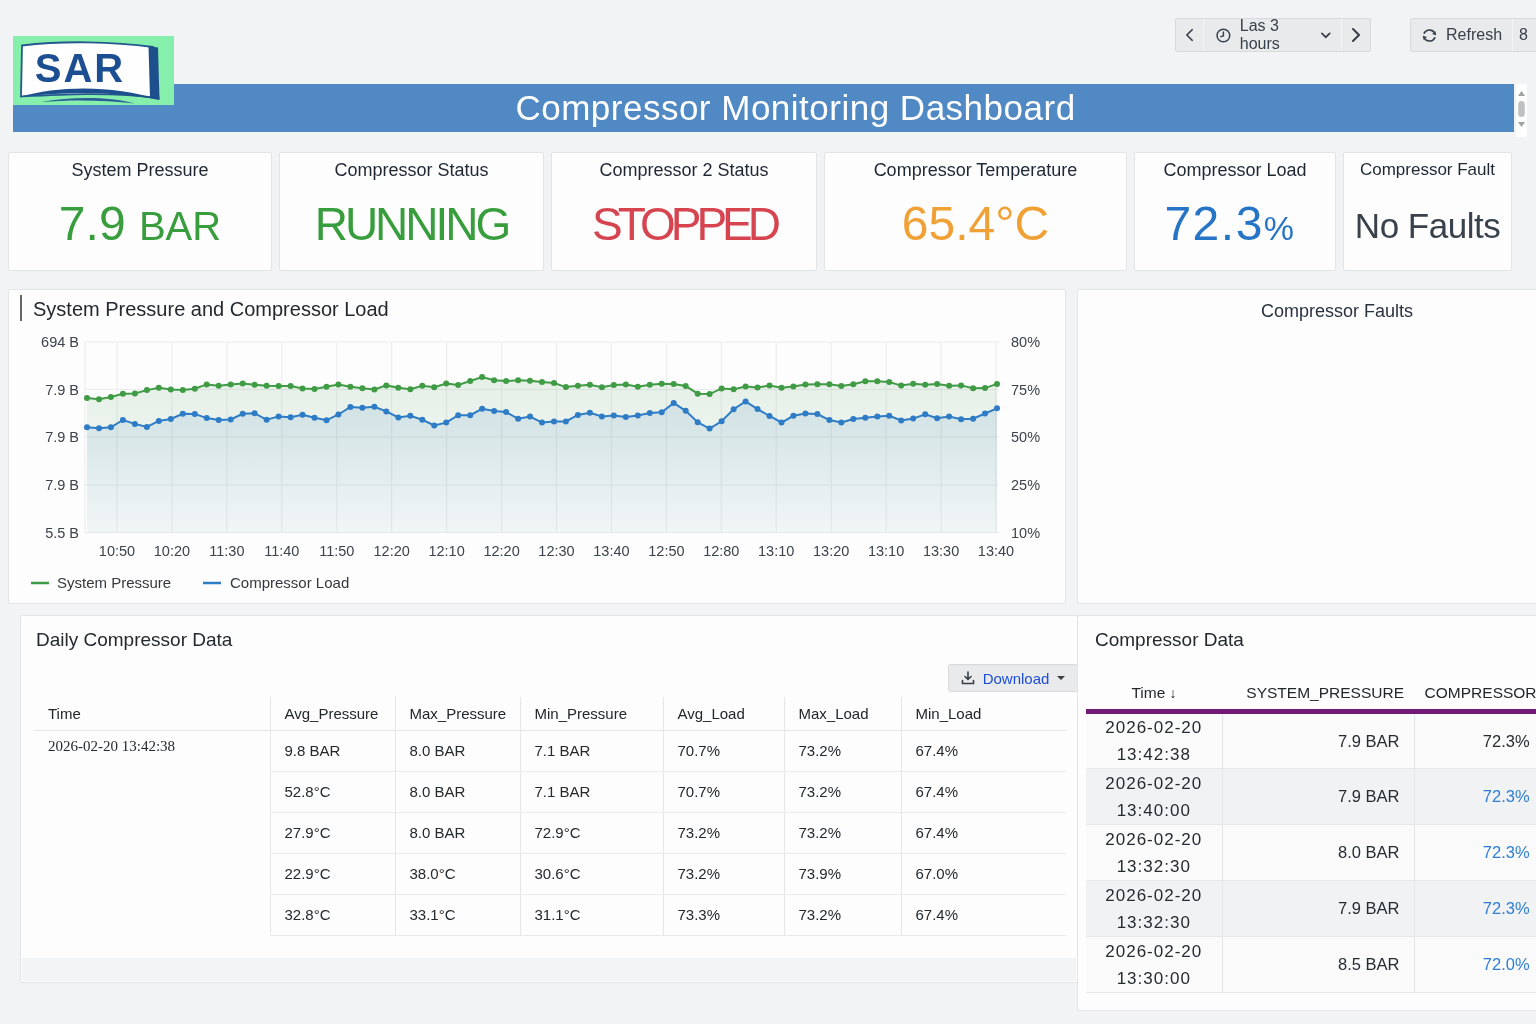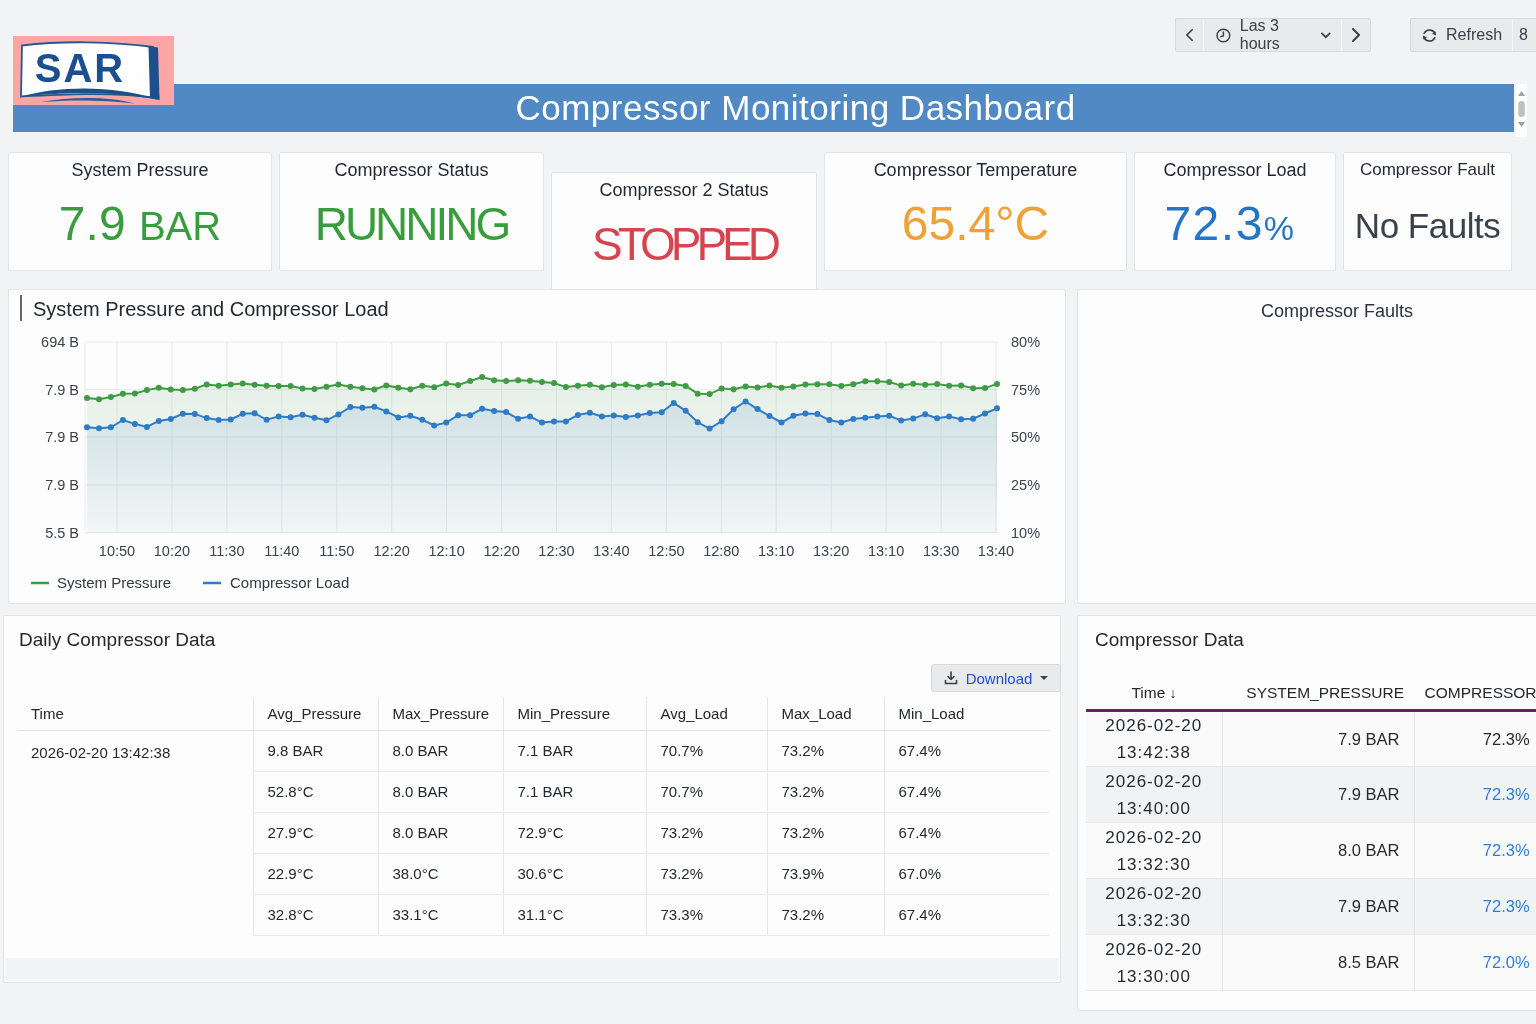--- a/index.html
+++ b/index.html
@@ -10,51 +10,51 @@
 .tbgroup { position:absolute; top:18px; height:34px; display:flex; align-items:stretch;
   background:#e9eaeb; border:1px solid #d8d9db; border-radius:2px; color:#39414c; font-size:16px; }
 .tbtn { display:flex; align-items:center; justify-content:center; padding:0 10px; border-right:1px solid #f4f5f5; }
 .tbtn:last-child { border-right:none; }
 
 #banner { position:absolute; left:13px; top:84px; width:1501px; height:48px; background:#5089c3; }
 #banner .t { text-align:center; padding-left:64px; font-size:35px; color:#ffffff; line-height:48px; font-weight:400; letter-spacing:0.5px; }
 
 #sbar { position:absolute; left:1516px; top:84px; width:11px; height:53px; background:#ffffff; }
 
-#logobox { position:absolute; left:13px; top:36px; width:161px; height:69px; background:#fca5a5; }
+#logobox { position:absolute; left:13px; top:36px; width:161px; height:69px; background:#86efac; }
 
 .stat { position:absolute; top:152px; height:119px; background:#fdfdfe; border:1px solid #e3e4e6; border-radius:2px; text-align:center; }
 .stat .ti { margin-top:7px; font-size:18px; font-weight:500; color:#1f2733; }
 .stat .val { margin-top:17px; font-size:48px; font-weight:500; line-height:52px; }
 .stat .unit { font-size:40px; }
 
 #chartp { left:8px; top:289px; width:1058px; height:315px; }
 #chartp .ti { position:absolute; left:24px; top:299px; font-size:20px; color:#23292f; top:8px; }
 #chartp .cursor { position:absolute; left:11px; top:5px; width:1.5px; height:26px; background:#666; }
 
 #faultsp { left:1077px; top:289px; width:520px; height:315px; }
 #faultsp .ti { text-align:center; margin-top:11px; font-size:18px; color:#2a3240; }
 
-#dailyp { left:3px; top:615px; width:1058px; height:368px; }
+#dailyp { left:20px; top:615px; width:1058px; height:368px; }
 #dailyp .ti { position:absolute; left:15px; top:13px; font-size:19px; color:#23292f; }
 #dailyp .foot { position:absolute; left:1px; bottom:1px; height:23px; right:1px; background:#f3f4f5; }
 #dlbtn { position:absolute; left:927px; top:48px; width:130px; height:28px; background:#e9eaeb; border:1px solid #d8d9db;
   border-radius:3px; display:flex; align-items:center; justify-content:center; gap:7px; font-size:15px; color:#1d4ed8; }
 table.grid { border-collapse:collapse; font-size:15px; color:#24292d; }
 
 #dtable { position:absolute; left:13px; top:81px; }
 #dtable th { font-weight:500; text-align:left; padding:8px 0 8px 14px; border-bottom:1px solid #e4e5e7; color:#22272c; }
 #dtable td { text-align:left; padding:11px 0 12px 14px; }
 #dtable td.b { border-bottom:1px solid #e9eaec; }
 #dtable .vsep { border-left:1px solid #e4e5e7; }
 
 #datap { left:1077px; top:615px; width:520px; height:396px; }
 #datap .ti { position:absolute; left:17px; top:13px; font-size:19px; color:#23292f; }
 #datatable { position:absolute; left:8px; top:63px; width:512px; border-collapse:collapse; font-size:16.5px; color:#262b31; }
-#datatable th { font-weight:500; padding:5px 10px 7px; border-bottom:3px solid #701a75; color:#22272c; font-size:15.5px; }
+#datatable th { font-weight:500; padding:5px 10px 7px; border-bottom:5px solid #701a75; color:#22272c; font-size:15.5px; }
 #datatable td { padding:0 14px; height:56px; }
 #datatable tr.r td { border-bottom:1px solid #e7e8ea; }
 #datatable .vsep { border-left:1px solid #e4e5e7; }
 #datatable td.time { text-align:center; line-height:27px; letter-spacing:1px; font-size:17px; }
 #datatable td.pres { text-align:right; }
 #datatable td.load { text-align:center; }
 #datatable td.load.lnk, #datatable td.load.lnk { color:#2f7ed3; }
 .dk { color:#262b31; }
 </style>
 </head>
@@ -117,21 +117,21 @@
 </div>
 
 <div class="stat" style="left:8px; width:264px;">
     <div class="ti">System Pressure</div>
     <div class="val" style="color:#389e3d;">7.9 <span class="unit">BAR</span></div>
   </div>
 <div class="stat" style="left:279px; width:265px;">
     <div class="ti">Compressor Status</div>
     <div class="val" style="color:#389e3d; font-size:46px; letter-spacing:-3px;">RUNNING</div>
   </div>
-<div class="stat" style="left:551px; width:266px;margin-top:20px;">
+<div class="stat" style="left:551px; width:266px;">
     <div class="ti">Compressor 2 Status</div>
     <div class="val" style="color:#d64450; font-size:46px; letter-spacing:-5px;">STOPPED</div>
   </div>
 <div class="stat" style="left:824px; width:303px;">
     <div class="ti">Compressor Temperature</div>
     <div class="val" style="color:#f0a136;">65.4°C</div>
   </div>
 <div class="stat" style="left:1134px; width:202px;">
     <div class="ti">Compressor Load</div>
     <div class="val" style="color:#2674c6; letter-spacing:1.5px; padding-right:10px;">72.3<span class="unit" style="font-size:34px;">%</span></div>
@@ -396,21 +396,21 @@
         <tr>
       <th style="width:236px;">Time</th>
       <th class="vsep" style="width:125px;">Avg_Pressure</th>
       <th class="vsep" style="width:125px;">Max_Pressure</th>
       <th class="vsep" style="width:143px;">Min_Pressure</th>
       <th class="vsep" style="width:121px;">Avg_Load</th>
       <th class="vsep" style="width:117px;">Max_Load</th>
       <th class="vsep" style="width:165px;">Min_Load</th>
     </tr>
     <tr>
-          <td rowspan="5" style="vertical-align:top; padding-top:13px;">2026-02-20 13:42:38</td>
+          <td rowspan="5" style="vertical-align:top; padding-top:7px;font-family:Liberation Serif, serif;">2026-02-20 13:42:38</td>
       <td class="vsep b">9.8 BAR</td>
           <td class="vsep b">8.0 BAR</td>
           <td class="vsep b">7.1 BAR</td>
           <td class="vsep b">70.7%</td>
           <td class="vsep b">73.2%</td>
           <td class="vsep b">67.4%</td>
         </tr>
     <tr>
           <td class="vsep b">52.8°C</td>
           <td class="vsep b">8.0 BAR</td>

